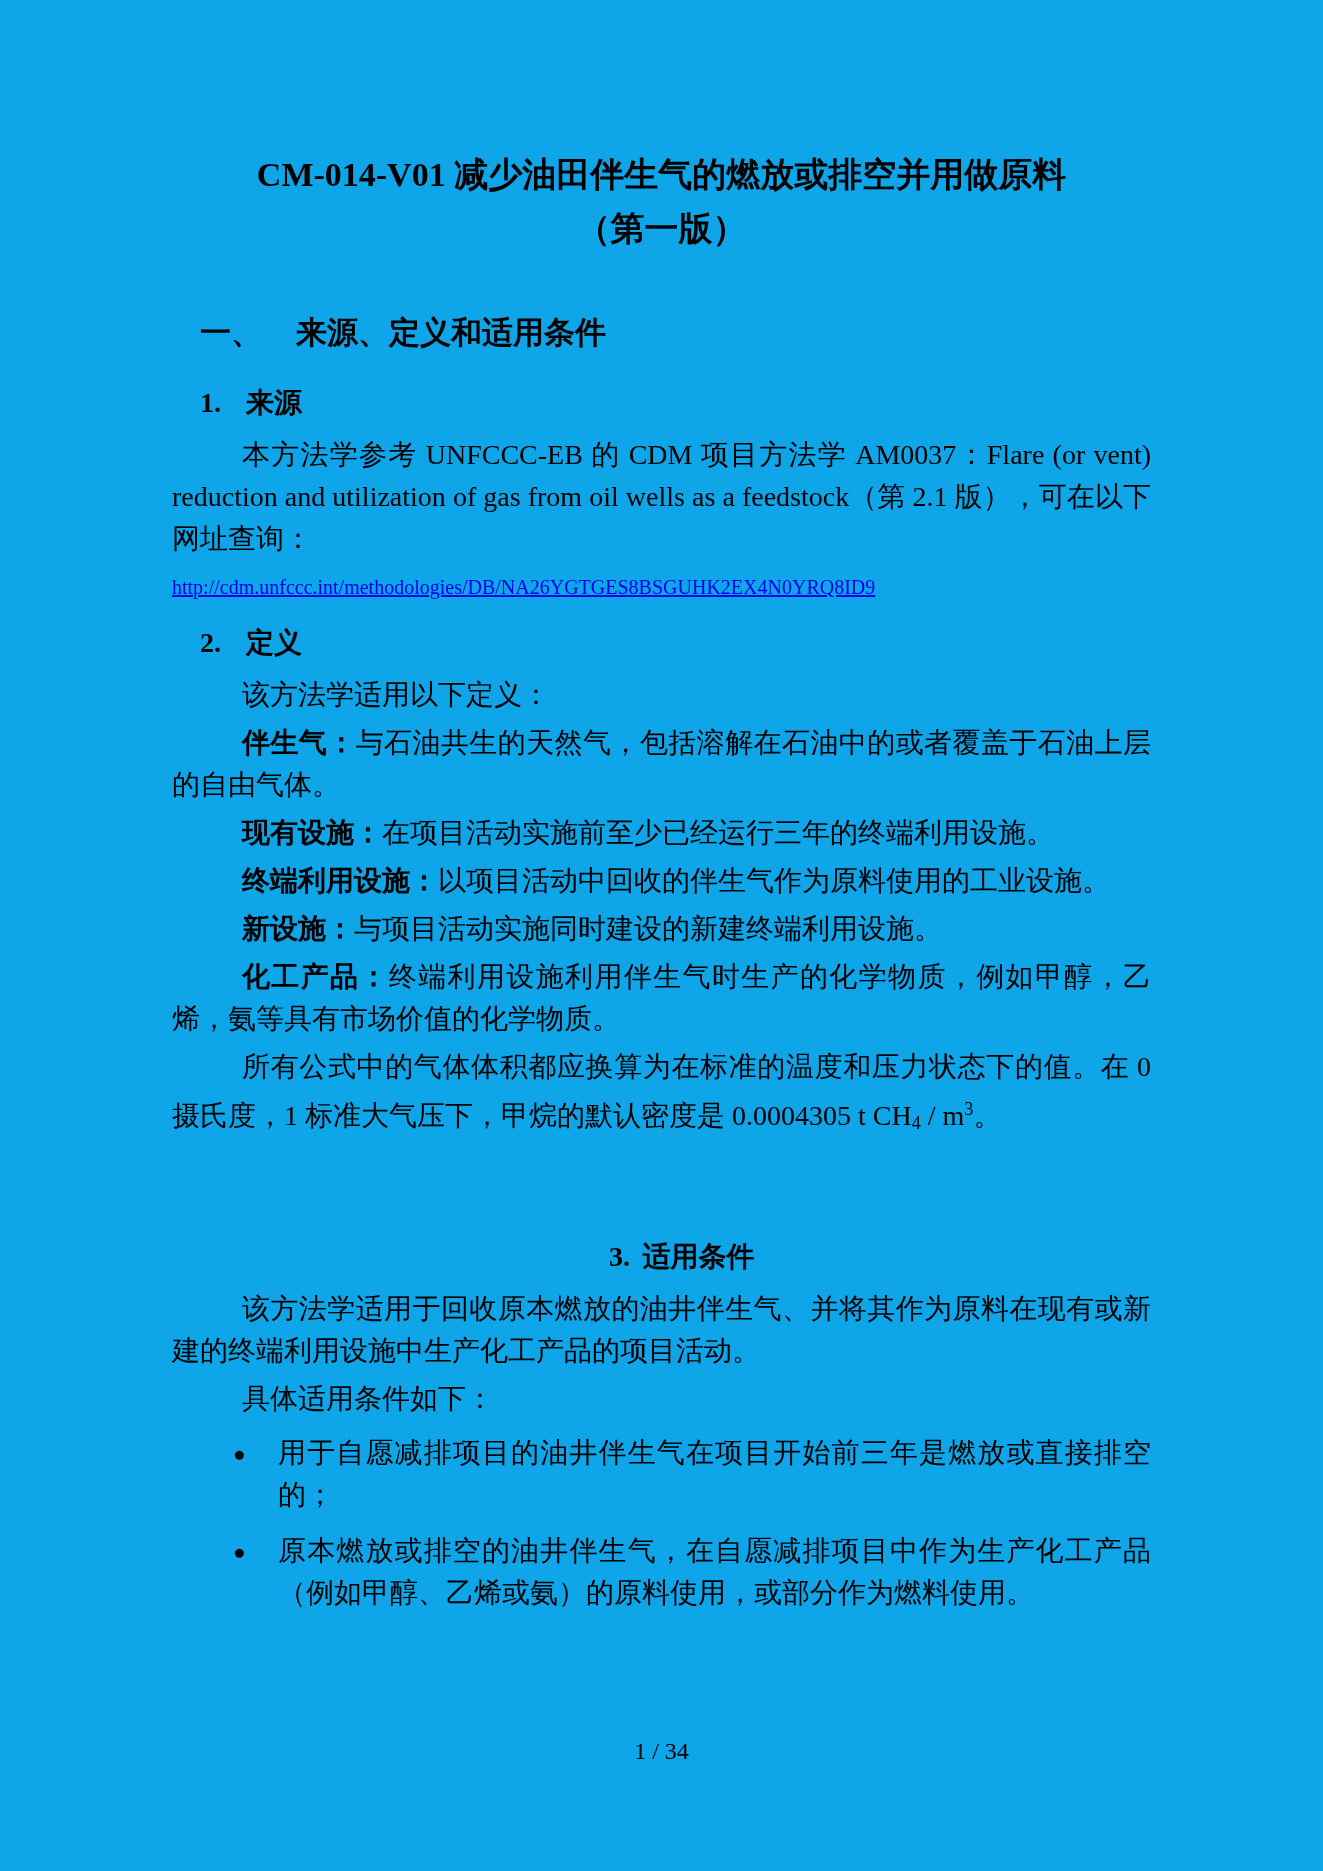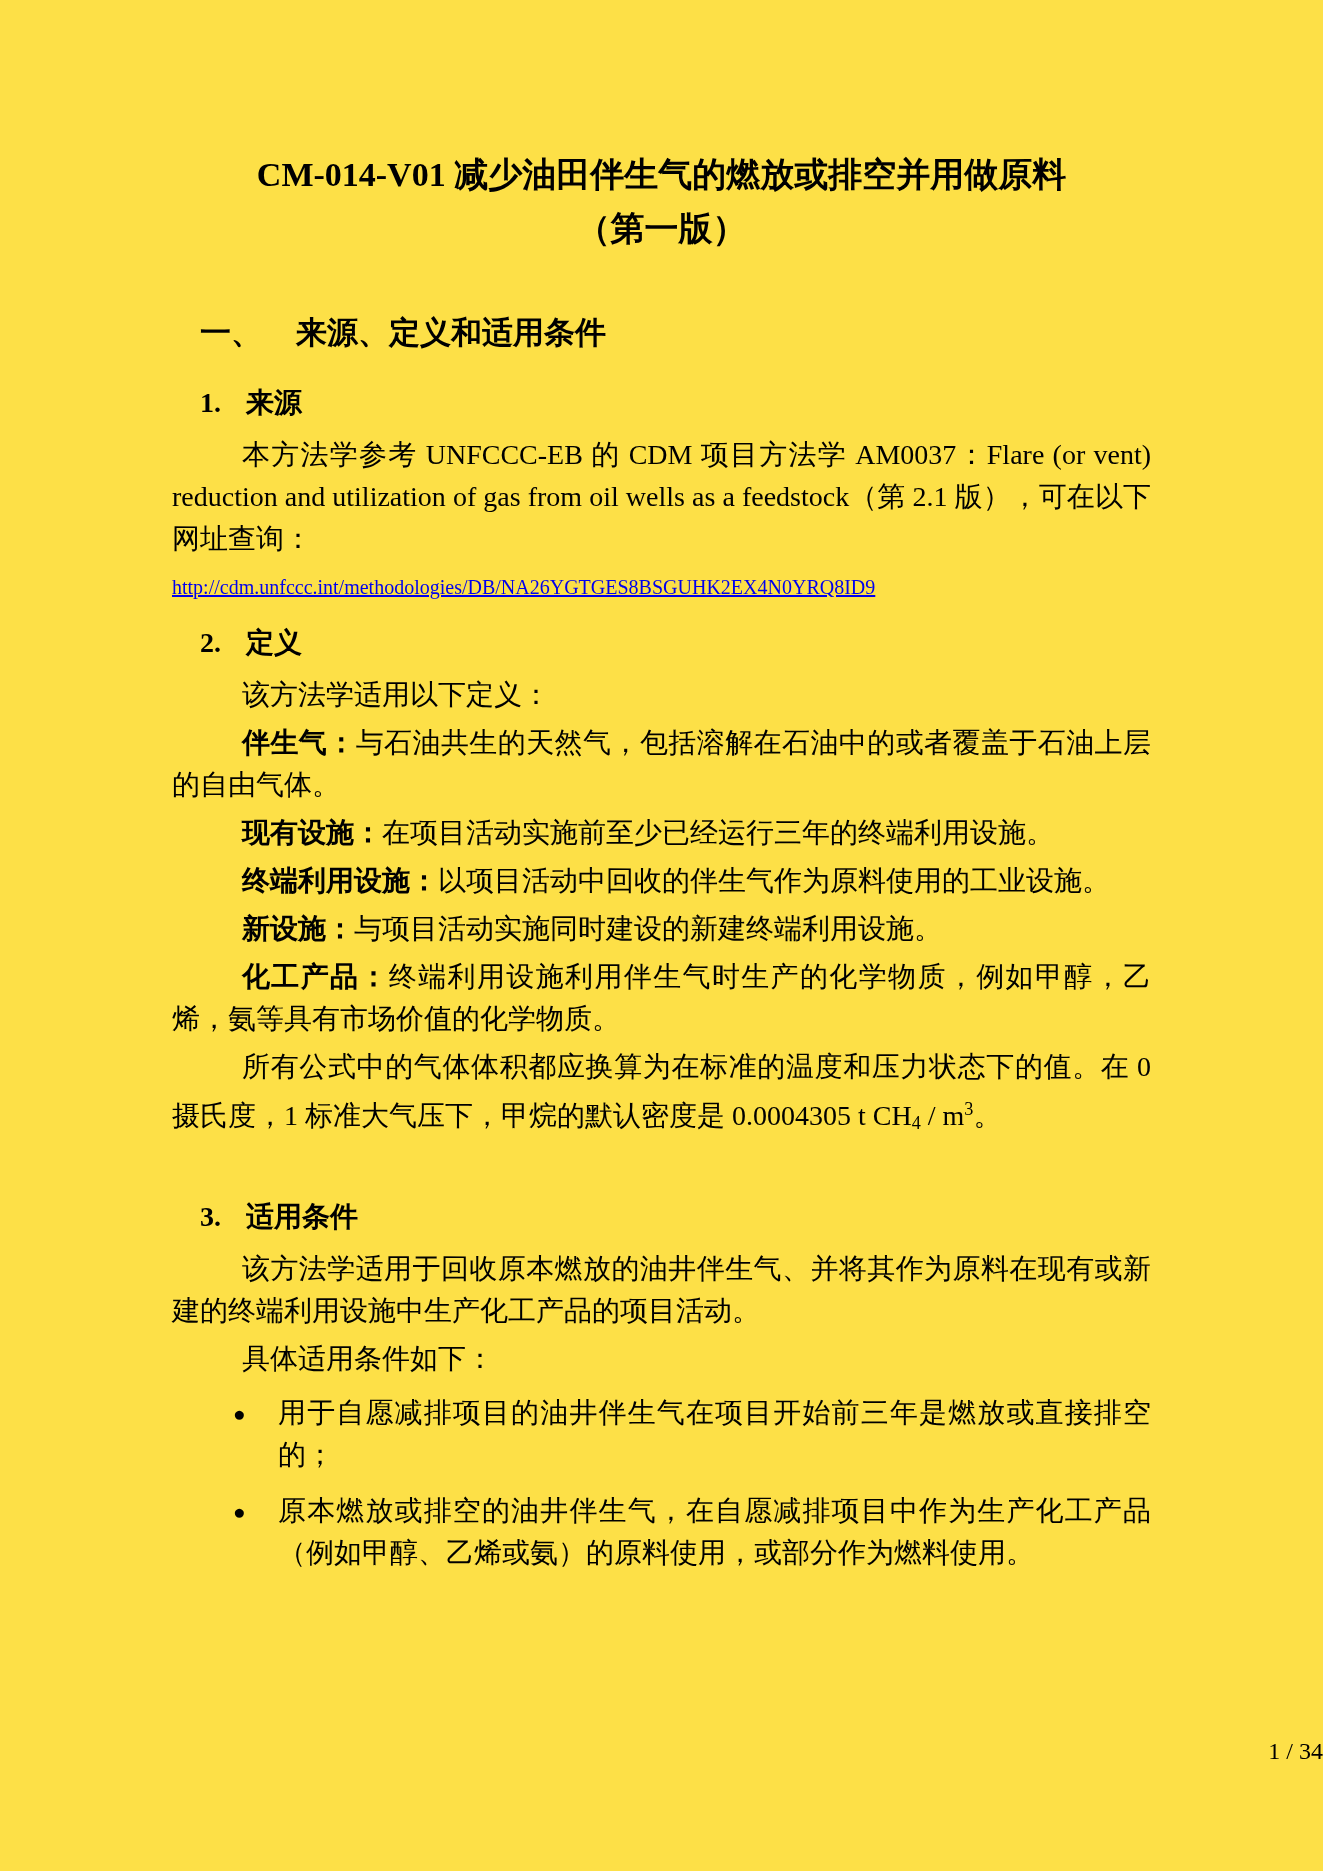--- a/index.html
+++ b/index.html
@@ -10,21 +10,21 @@
   body {
     width: 1323px;
     height: 1871px;
     font-family: "Liberation Serif", "DejaVu Serif", serif;
     color: #000000;
   }
   .page {
     position: relative;
     width: 1323px;
     height: 1871px;
-    background: #fde047;
+    background: #0ea5e9;
     overflow: hidden;
   }
   .content {
     position: absolute;
     left: 172px;
     top: 0;
     width: 979px;
   }
   .doc-title {
     margin: 148px 0 0 0;
@@ -48,21 +48,22 @@
     padding-left: 28px;
     font-size: 28px;
     font-weight: bold;
     line-height: 42px;
     margin: 14px 0 10px 0;
   }
   .sub-heading.first {
     margin-top: 26px;
   }
   .sub-heading.spaced {
-    margin-top: 52px;
+    margin-top: 92px;
+    text-align: center;
   }
   .sub-heading .sub-num {
     display: inline-block;
     width: 46px;
   }
   p.body-para {
     margin: 6px 0;
     font-size: 28px;
     line-height: 42px;
     text-align: justify;
@@ -109,21 +110,21 @@
     position: absolute;
     left: 0;
     top: 1px;
     font-size: 21px;
   }
   .page-footer {
     position: absolute;
     top: 1736px;
     left: 0;
     width: 1323px;
-    text-align: right;
+    text-align: center;
     font-size: 24px;
     line-height: 30px;
   }
 </style>
 </head>
 <body>
 
 <div class="page">
   <div class="content">
 

